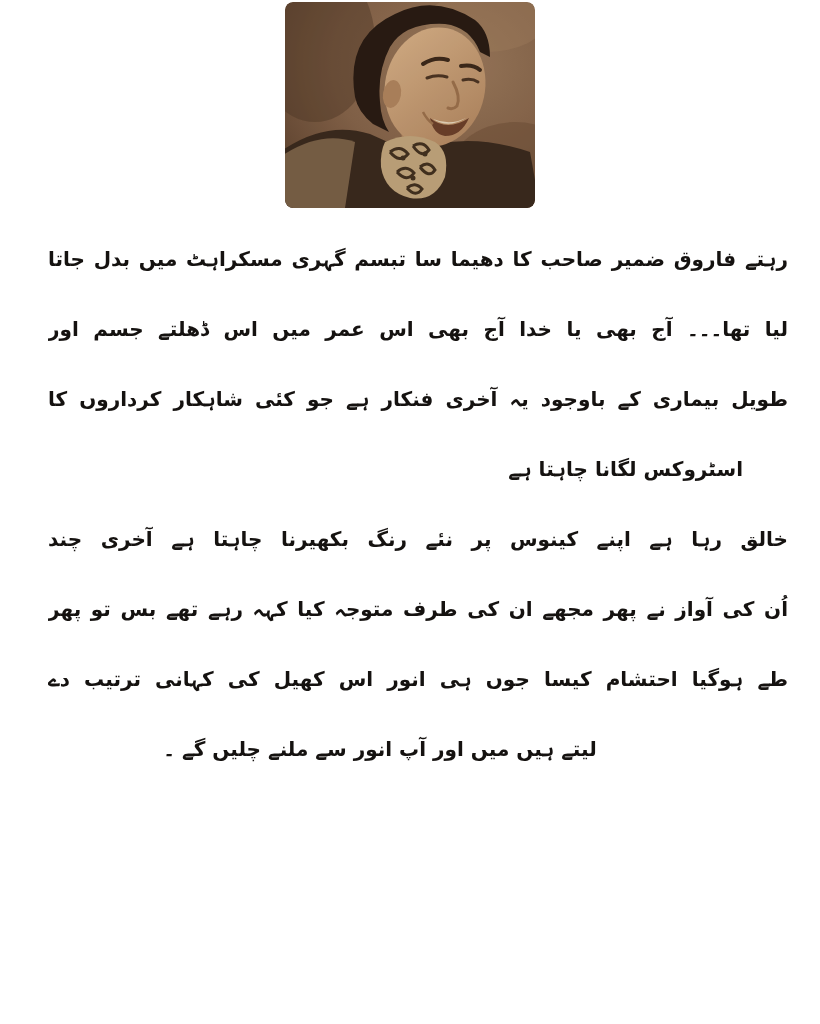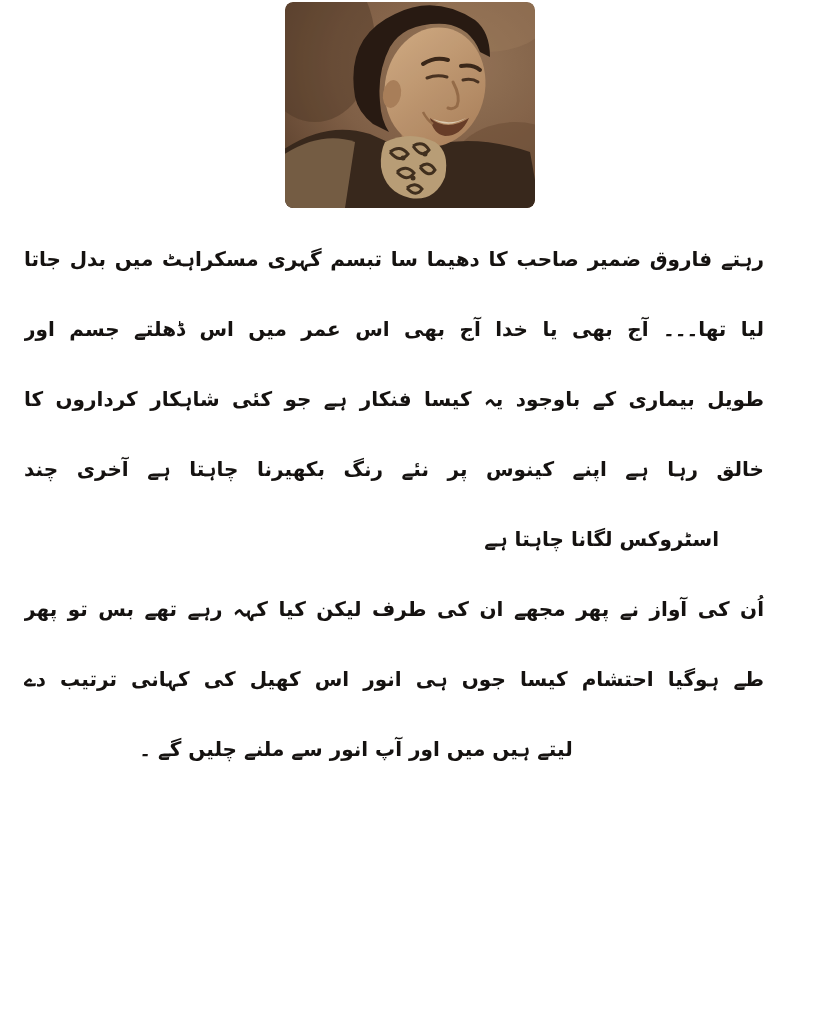--- a/index.html
+++ b/index.html
@@ -22,21 +22,21 @@
     width: 250px;
     height: 206px;
   }
   .photo-wrap svg {
     display: block;
     border-radius: 8px;
   }
   .text-block {
     position: absolute;
     top: 224px;
-    left: 24px;
+    left: 48px;
     width: 740px;
     direction: rtl;
   }
   .line {
     height: 70px;
     line-height: 70px;
     font-size: 20px;
     font-weight: bold;
     color: #151210;
     text-align: justify;
@@ -124,21 +124,21 @@
         <circle cx="128" cy="176" r="2.5" fill="#41301f"></circle>
 
         <rect x="0" y="0" width="250" height="206" fill="#3c2a1b" opacity="0.08"></rect>
       </g>
     </svg>
   </div>
 
   <div class="text-block" dir="rtl" lang="ur">
     <div class="line">رہتے فاروق ضمیر صاحب کا دھیما سا تبسم گہری مسکراہٹ میں بدل جاتا</div>
     <div class="line">لیا تھا۔۔۔ آج بھی یا خدا آج بھی اس عمر میں اس ڈھلتے جسم اور</div>
-    <div class="line">طویل بیماری کے باوجود یہ کیسا فنکار ہے جو کئی شاہکار کرداروں کا</div>
+    <div class="line">طویل بیماری کے باوجود یہ آخری فنکار ہے جو کئی شاہکار کرداروں کا</div>
+    <div class="line indent-right">اسٹروکس لگانا چاہتا ہے</div>
     <div class="line">خالق رہا ہے اپنے کینوس پر نئے رنگ بکھیرنا چاہتا ہے آخری چند</div>
-    <div class="line indent-right">اسٹروکس لگانا چاہتا ہے</div>
-    <div class="line">اُن کی آواز نے پھر مجھے ان کی طرف لیکن کیا کہہ رہے تھے بس تو پھر</div>
+    <div class="line">اُن کی آواز نے پھر مجھے ان کی طرف متوجہ کیا کہہ رہے تھے بس تو پھر</div>
     <div class="line">طے ہوگیا احتشام کیسا جوں ہی انور اس کھیل کی کہانی ترتیب دے</div>
     <div class="line centered">لیتے ہیں میں اور آپ انور سے ملنے چلیں گے ۔</div>
   </div>
 
 </div>
 
 </body></html>

